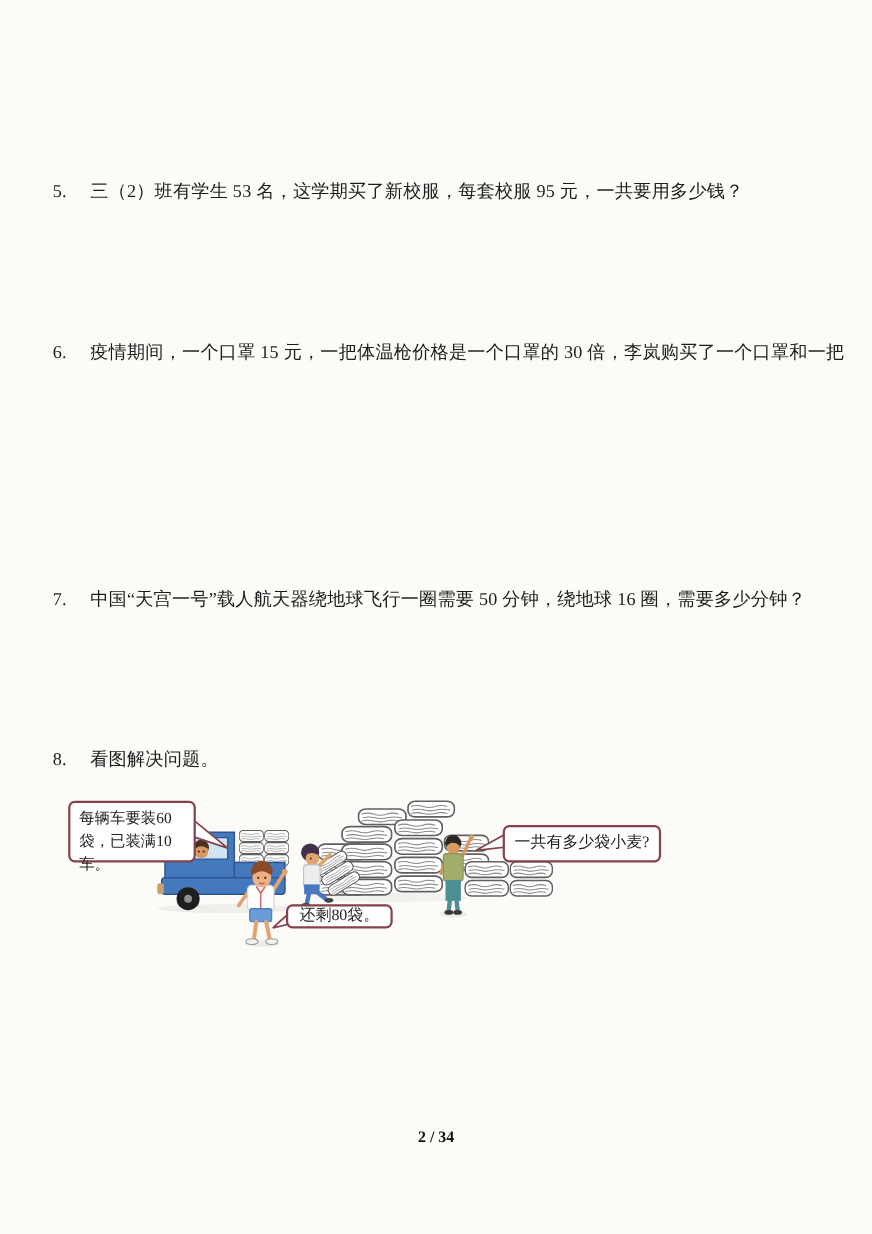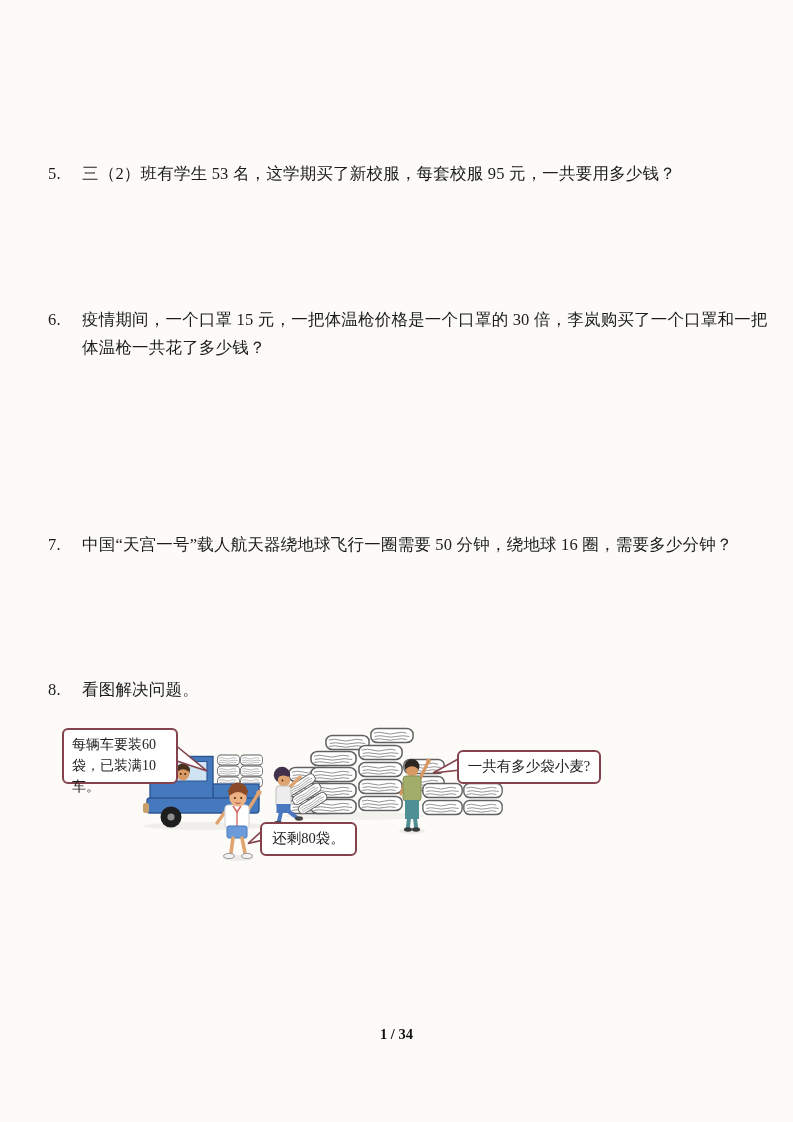--- a/index.html
+++ b/index.html
@@ -54,21 +54,21 @@
     color: #222;
   }
   .bubble.multi { padding: 4px 8px; }
   .bubble.single {
     display: flex;
     align-items: center;
     justify-content: center;
     font-size: 14.5px;
   }
   .bubble1 { left: 7px;   top: 14px;  width: 116px; height: 56px; font-family: Liberation Serif, serif; }
-  .bubble2 { left: 205px; top: 108px; width: 97px;  height: 34px; }
+  .bubble2 { left: 205px; top: 108px; width: 97px;  height: 22px; }
   .bubble3 { left: 402px; top: 36px;  width: 144px; height: 34px; }
   .footer {
     position: absolute;
     top: 1026px;
     left: 0;
     right: 0;
     text-align: center;
     font-size: 14.5px;
     font-weight: bold;
     color: #111;
@@ -83,21 +83,20 @@
     <span class="qnum">5.</span>
     <div class="qlines">
       <div class="qline">三（2）班有学生 53 名，这学期买了新校服，每套校服 95 元，一共要用多少钱？</div>
     </div>
   </div>
 
   <div class="question" style="top:306px">
     <span class="qnum">6.</span>
     <div class="qlines">
       <div class="qline">疫情期间，一个口罩 15 元，一把体温枪价格是一个口罩的 30 倍，李岚购买了一个口罩和一把</div>
-      <div class="qline">体温枪一共花了多少钱？</div>
     </div>
   </div>
 
   <div class="question" style="top:531px">
     <span class="qnum">7.</span>
     <div class="qlines">
       <div class="qline">中国“天宫一号”载人航天器绕地球飞行一圈需要 50 分钟，绕地球 16 圈，需要多少分钟？</div>
     </div>
   </div>
 
@@ -247,15 +246,15 @@
       <div>袋，已装满10车。</div>
     </div>
     <div class="bubble bubble2 single">
       <span>还剩80袋。</span>
     </div>
     <div class="bubble bubble3 single">
       <span>一共有多少袋小麦?</span>
     </div>
   </div>
 
-  <div class="footer">1 / 34</div>
+  <div class="footer">2 / 34</div>
 
 </div>
 
 </body></html>

